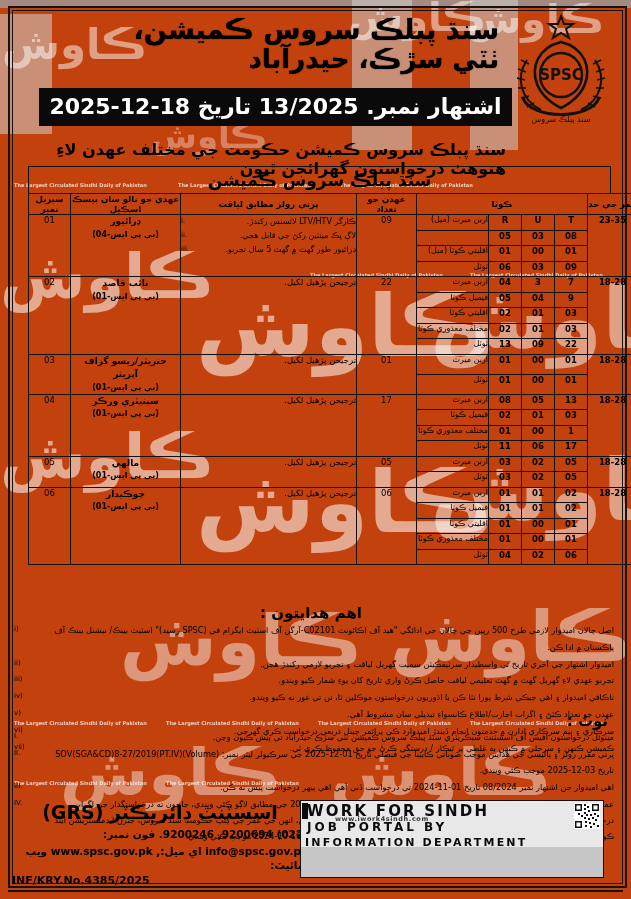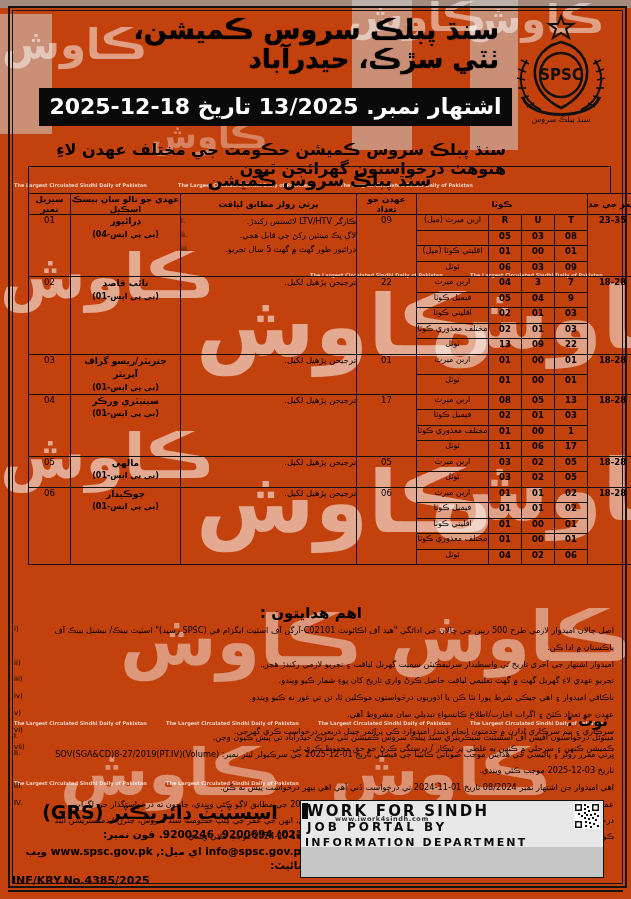--- a/index.html
+++ b/index.html
@@ -83,21 +83,21 @@
   .num-cell{text-align:center;padding-top:4px;font-size:8.5px;}
   .qual-cell{padding:3px 4px 2px 4px;}
   .qual-cell ol{margin:0;padding:0;list-style:none;}
   .qual-cell li{display:flex;justify-content:flex-start;gap:6px;
                 font-size:8px;line-height:1.75;direction:rtl;}
   .qual-cell li .rn{width:12px;text-align:left;direction:ltr;font-size:7px;
                     opacity:.95;order:2;}
   .qual-cell li .rt{flex:1;text-align:right;order:1;}
   .qual-simple{padding:4px 6px 2px 0;text-align:right;font-size:8.5px;}
   .qrow td{height:14.5px;}
-  .qlabel{text-align:center;font-size:8px;vertical-align:middle;margin-top:24px;}
+  .qlabel{text-align:right;font-size:8px;vertical-align:middle;margin-top:24px;}
   .qnum{text-align:center;font-size:8.5px;vertical-align:middle;font-weight:700;}
 
   
   .instr{position:absolute;left:14px;top:604px;width:600px;color:#000;}
   .instr-h{text-align:center;font-weight:900;font-size:15px;direction:rtl;
            padding-right:6px;}
   .instr ol{margin:0;padding:0;list-style:none;}
   .instr li{display:flex;gap:6px;direction:rtl;font-size:8.2px;line-height:2.05;}
   .instr li .rn{width:16px;order:2;text-align:left;direction:ltr;font-size:7px;}
   .instr li .rt{flex:1;order:1;text-align:right;padding-left:4px;}

